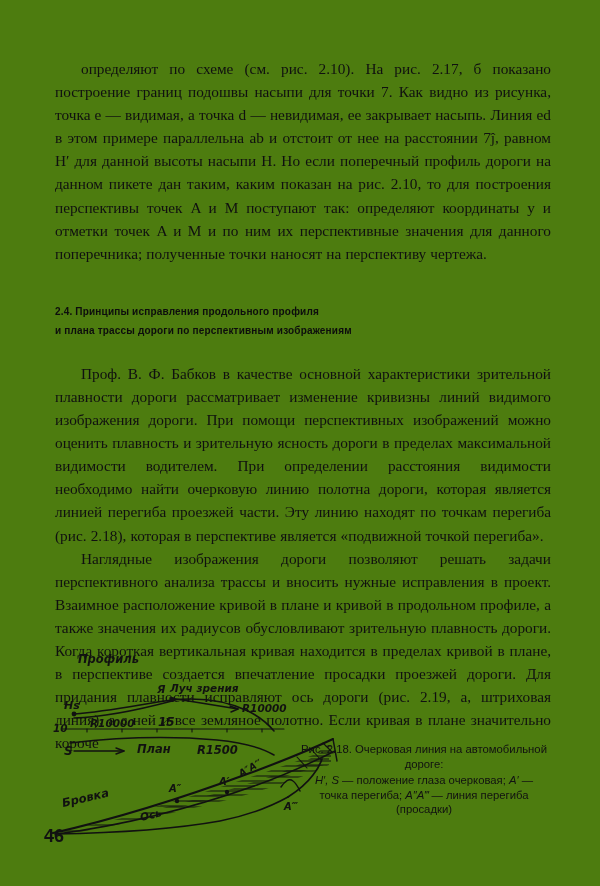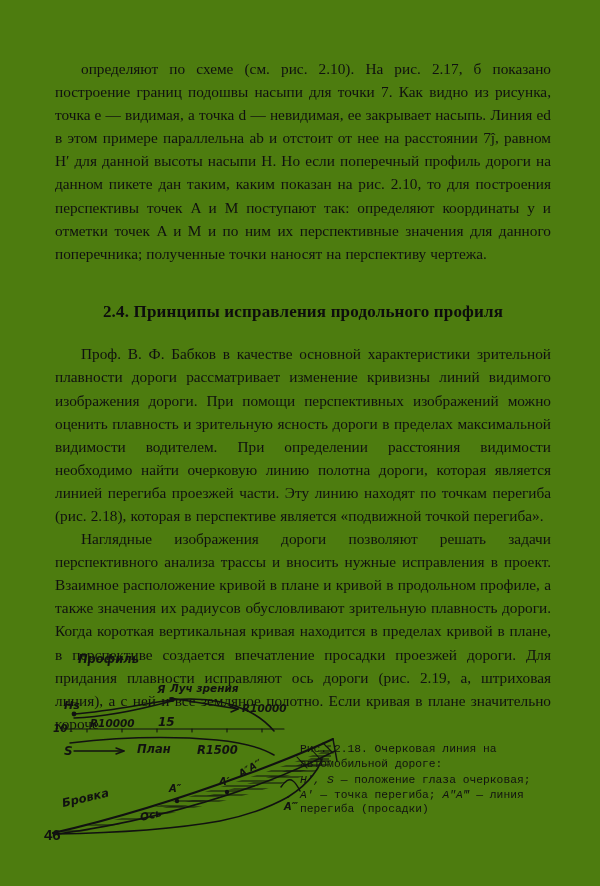--- a/index.html
+++ b/index.html
@@ -32,28 +32,27 @@
     hyphens: none;
     word-spacing: 0.02em;
     color: #101010;
   }
   .spacer-sm { height: 11px; }
   .spacer-md { height: 21px; }
   .spacer-lg { height: 26px; }
 
   h2.section {
     margin: 0;
-    font-family: Liberation Serif, serif;
-    font-size: 17px;
+    font-family: Liberation Sans, sans-serif;
+    font-size: 10px;
     font-weight: bold;
     line-height: 19.5px;
     letter-spacing: 0.18px;
     color: #0d0d0d;
     text-indent: 0;
-    text-align: center;
   }
   h2.section .l2 { display: block; }
 
   
   .figure {
     position: absolute;
     left: 52px;
     top: 651px;
     width: 300px;
     height: 105px;
@@ -67,39 +66,40 @@
     width: 300px;
     height: 105px;
   }
   .perspective svg { display: block; }
 
   .caption {
     position: absolute;
     left: 300px;
     top: 742px;
     width: 248px;
-    font-family: Liberation Mono, monospace;
+    font-family: Liberation Sans, sans-serif;
     font-size: 11.3px;
     line-height: 14.6px;
     color: #111111;
+    text-align: center;
   }
   .caption .cap-title { display: block; }
   .caption .cap-legend {
     display: block;
     margin-top: 2px;
     font-style: italic;
   }
   .caption .cap-legend .roman { font-style: normal; }
 
   .folio {
     position: absolute;
     left: 44px;
     top: 826px;
     font-family: "Liberation Sans", "DejaVu Sans", sans-serif;
-    font-size: 15px;
+    font-size: 18px;
     font-weight: bold;
     color: #111111;
   }
 
   .hand {
     font-family: "DejaVu Sans", sans-serif;
     font-style: italic;
     font-weight: bold;
   }
 </style>
@@ -112,20 +112,21 @@
 
     <p class="body">определяют по схеме (см. рис. 2.10). На рис. 2.17, б показано построение границ подошвы насыпи для точки 7. Как видно из рисунка, точка e — видимая, а точка d — невидимая, ее закрывает насыпь. Линия ed в этом примере параллельна ab и отстоит от нее на расстоянии 7ĵ, равном H′ для данной высоты насыпи H. Но если поперечный профиль дороги на данном пикете дан таким, каким показан на рис. 2.10, то для построения перспективы точек A и M поступают так: определяют координаты y и отметки точек A и M и по ним их перспективные значения для данного поперечника; полученные точки наносят на перспективу чертежа.</p>
 
     <div class="spacer-sm"></div>
 
 
     <div class="spacer-lg"></div>
 
     <h2 class="section">
       <span>2.4. Принципы исправления продольного профиля</span>
+      <span class="l2">и плана трассы дороги по перспективным изображениям</span>
     </h2>
 
     <div class="spacer-md"></div>
 
     <p class="body">Проф. В. Ф. Бабков в качестве основной характеристики зрительной плавности дороги рассматривает изменение кривизны линий видимого изображения дороги. При помощи перспективных изображений можно оценить плавность и зрительную ясность дороги в пределах максимальной видимости водителем. При определении расстояния видимости необходимо найти очерковую линию полотна дороги, которая является линией перегиба проезжей части. Эту линию находят по точкам перегиба (рис. 2.18), которая в перспективе является «подвижной точкой перегиба».</p>
 
     <p class="body">Наглядные изображения дороги позволяют решать задачи перспективного анализа трассы и вносить нужные исправления в проект. Взаимное расположение кривой в плане и кривой в продольном профиле, а также значения их радиусов обусловливают зрительную плавность дороги. Когда короткая вертикальная кривая находится в пределах кривой в плане, в перспективе создается впечатление просадки проезжей дороги. Для придания плавности исправляют ось дороги (рис. 2.19, а, штриховая линия), а с ней и все земляное полотно. Если кривая в плане значительно короче</p>
 
   </div>
 

